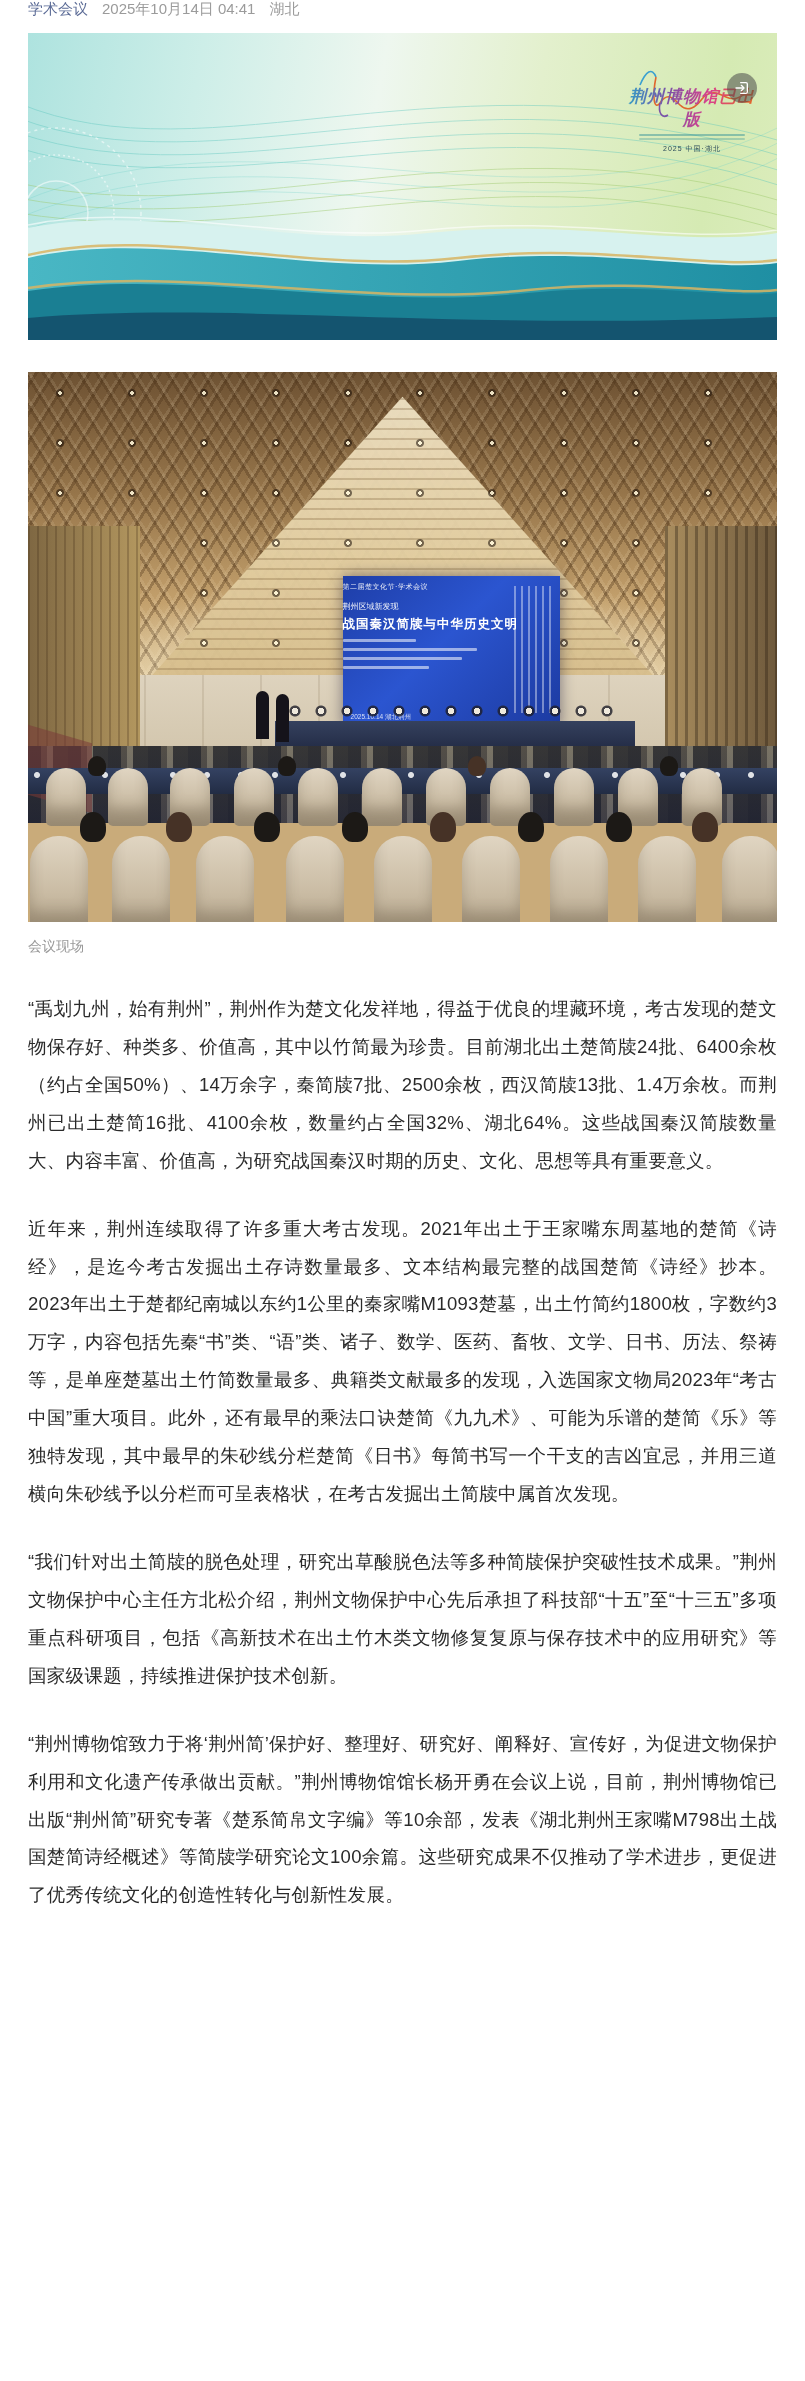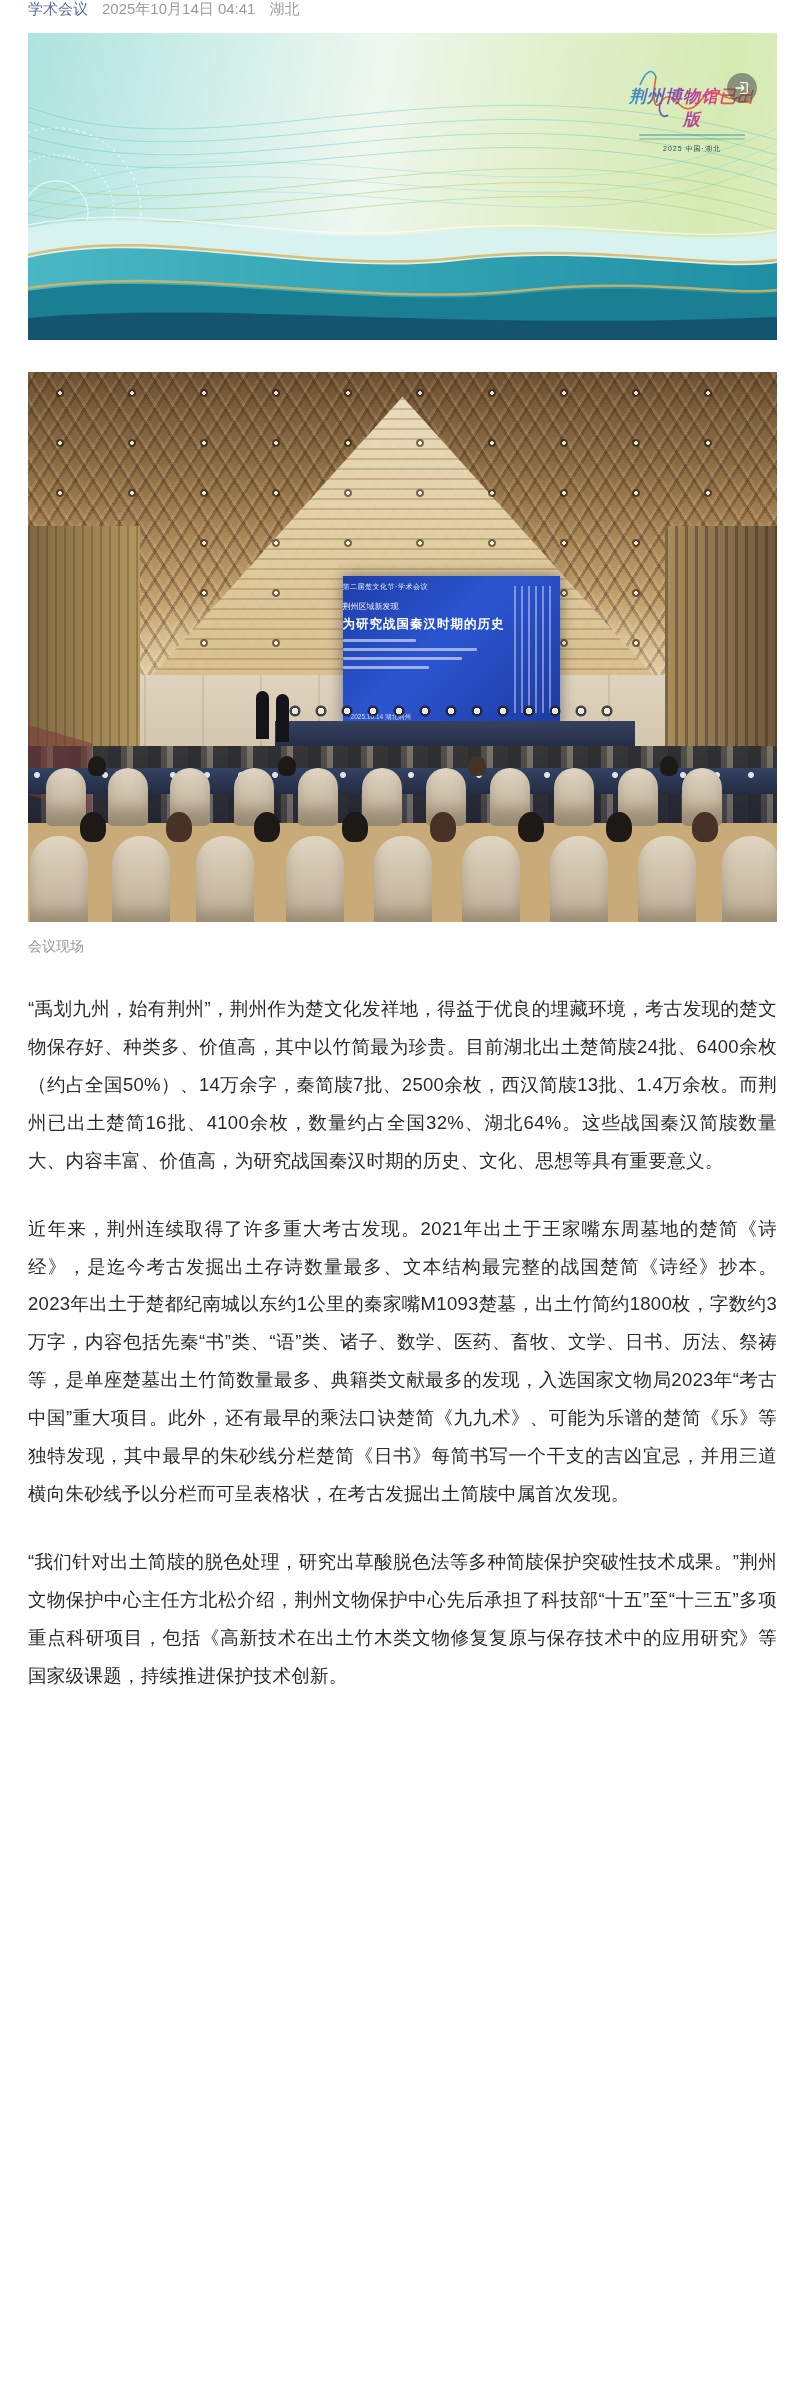--- a/index.html
+++ b/index.html
@@ -177,21 +177,21 @@
   <figure class="photo" style="margin-left:0;margin-right:0;">
     <div class="ceiling"></div>
     <div class="vault"></div>
     <div class="lights"></div>
     <div class="wall"></div>
     <div class="wall-left"></div>
     <div class="wall-right"></div>
     <div class="screen">
       <div class="scr-head">第二届楚文化节·学术会议</div>
       <div class="scr-sub">荆州区域新发现</div>
-      <div class="scr-title">为研究战国秦汉时期的历史</div>
+      <div class="scr-title">战国秦汉简牍与中华历史文明</div>
       <div class="scr-bar w1"></div>
       <div class="scr-bar w2"></div>
       <div class="scr-bar w3"></div>
       <div class="scr-bar w4"></div>
       <div class="slips"></div>
       <div class="scr-foot">2025.10.14 湖北荆州</div>
     </div>
     <div class="panelists"></div>
     <div class="headtable"></div>
     <div class="audience"></div>
@@ -231,14 +231,15 @@
     <div class="head" style="left:490px;"></div>
     <div class="head" style="left:578px;"></div>
     <div class="head b" style="left:664px;"></div>
   </figure>
 
   <div class="caption">会议现场</div>
 
   <p class="body-p">“禹划九州，始有荆州”，荆州作为楚文化发祥地，得益于优良的埋藏环境，考古发现的楚文物保存好、种类多、价值高，其中以竹简最为珍贵。目前湖北出土楚简牍24批、6400余枚（约占全国50%）、14万余字，秦简牍7批、2500余枚，西汉简牍13批、1.4万余枚。而荆州已出土楚简16批、4100余枚，数量约占全国32%、湖北64%。这些战国秦汉简牍数量大、内容丰富、价值高，为研究战国秦汉时期的历史、文化、思想等具有重要意义。</p>
   <p class="body-p">近年来，荆州连续取得了许多重大考古发现。2021年出土于王家嘴东周墓地的楚简《诗经》，是迄今考古发掘出土存诗数量最多、文本结构最完整的战国楚简《诗经》抄本。 2023年出土于楚都纪南城以东约1公里的秦家嘴M1093楚墓，出土竹简约1800枚，字数约3万字，内容包括先秦“书”类、“语”类、诸子、数学、医药、畜牧、文学、日书、历法、祭祷等，是单座楚墓出土竹简数量最多、典籍类文献最多的发现，入选国家文物局2023年“考古中国”重大项目。此外，还有最早的乘法口诀楚简《九九术》、可能为乐谱的楚简《乐》等独特发现，其中最早的朱砂线分栏楚简《日书》每简书写一个干支的吉凶宜忌，并用三道横向朱砂线予以分栏而可呈表格状，在考古发掘出土简牍中属首次发现。</p>
   <p class="body-p">“我们针对出土简牍的脱色处理，研究出草酸脱色法等多种简牍保护突破性技术成果。”荆州文物保护中心主任方北松介绍，荆州文物保护中心先后承担了科技部“十五”至“十三五”多项重点科研项目，包括《高新技术在出土竹木类文物修复复原与保存技术中的应用研究》等国家级课题，持续推进保护技术创新。</p>
+  <p class="body-p">“荆州博物馆致力于将‘荆州简’保护好、整理好、研究好、阐释好、宣传好，为促进文物保护利用和文化遗产传承做出贡献。”荆州博物馆馆长杨开勇在会议上说，目前，荆州博物馆已出版“荆州简”研究专著《楚系简帛文字编》等10余部，发表《湖北荆州王家嘴M798出土战国楚简诗经概述》等简牍学研究论文100余篇。这些研究成果不仅推动了学术进步，更促进了优秀传统文化的创造性转化与创新性发展。</p>
 
 </div>
 
 </body></html>

